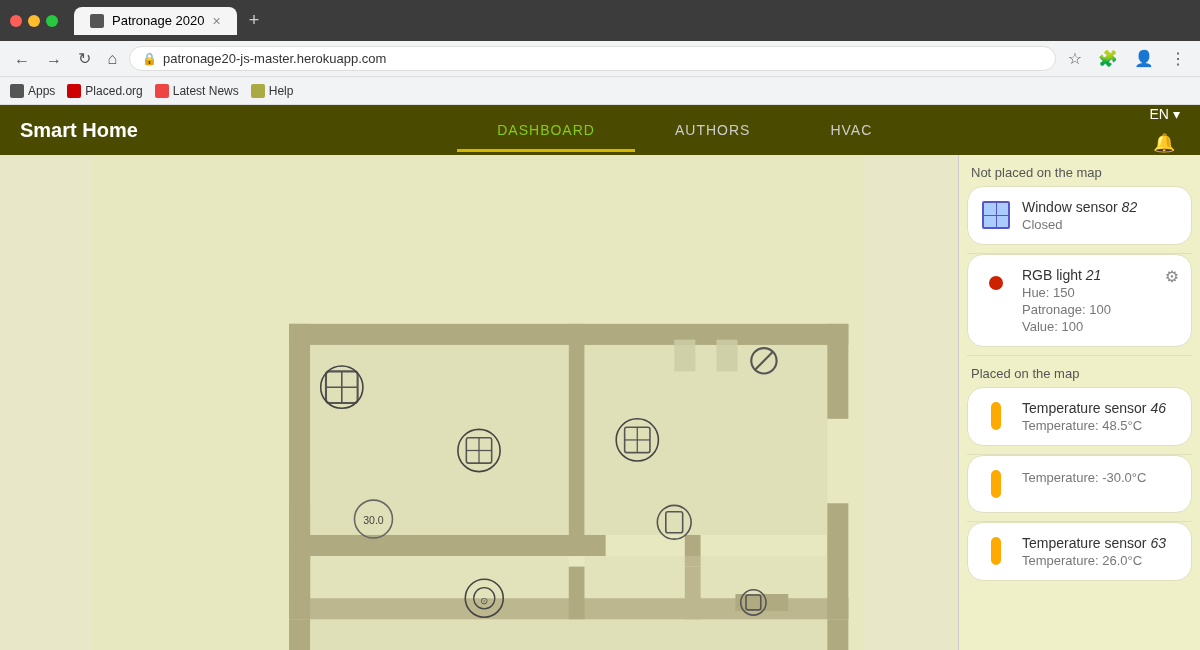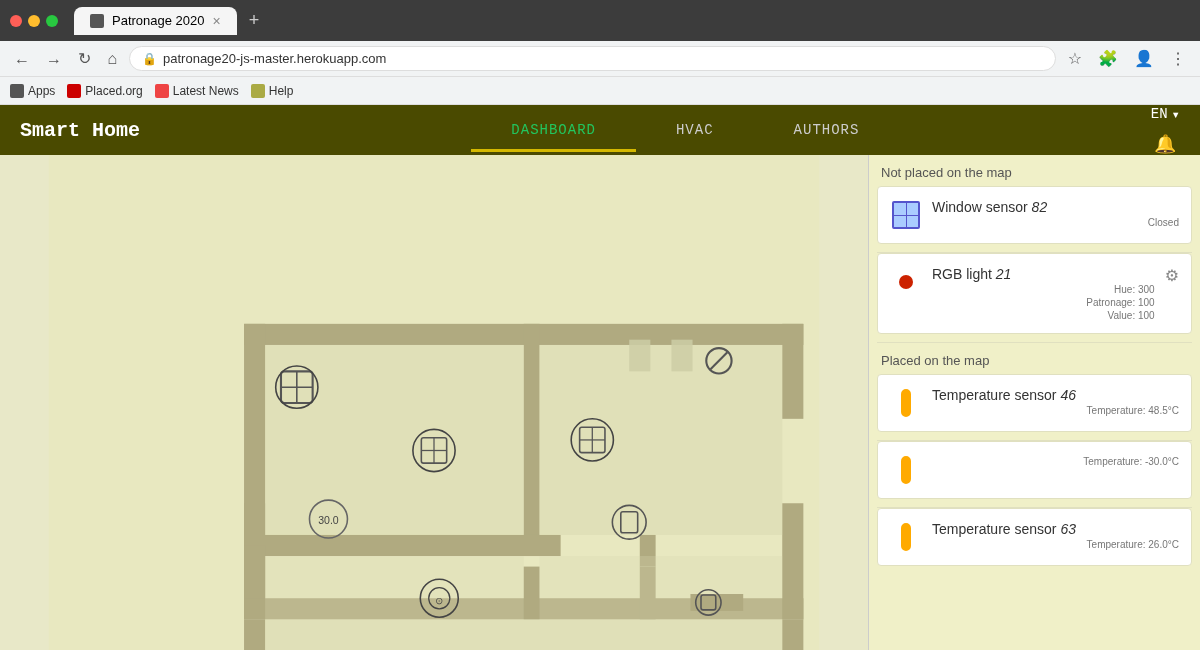--- a/index.html
+++ b/index.html
@@ -21,47 +21,47 @@
     .address-bar { flex: 1; background: white; border: 1px solid #ddd; border-radius: 20px; padding: 4px 12px; font-size: 13px; color: #333; display: flex; align-items: center; gap: 6px; }
     .address-lock { color: #555; font-size: 12px; }
     .bookmarks-bar { background: #f1f3f4; border-bottom: 1px solid #ddd; height: 28px; display: flex; align-items: center; padding: 0 10px; gap: 12px; }
     .bookmark-item { font-size: 12px; color: #333; display: flex; align-items: flex-start; gap: 4px; cursor: pointer; }
     .bookmark-icon { width: 14px; height: 14px; border-radius: 2px; }
     .bookmark-debian { background: #c00; }
     .bookmark-news { background: #e44; }
     .bookmark-help { background: #aa4; }
 
     
-    .app-header { background: #4a4a00; height: 50px; display: flex; align-items: center; padding: 0 20px; font-family: Liberation Mono, monospace; }
+    .app-header { background: #4a4a00; height: 50px; display: flex; align-items: center; padding: 0 20px; }
     .app-title { color: #fff; font-size: 20px; font-weight: bold; flex: 0 0 200px; }
     .app-nav { display: flex; gap: 0; flex: 1; justify-content: center; }
     .nav-item { color: #ccc; font-size: 14px; padding: 14px 40px; cursor: pointer; position: relative; letter-spacing: 1px; }
-    .nav-item.active { color: #22c55e; }
+    .nav-item.active { color: #84cc16; }
     .nav-item.active::after { content: ''; position: absolute; bottom: 0; left: 0; right: 0; height: 3px; background: #d4b800; }
     .app-header-right { display: flex; align-items: center; gap: 10px; margin-left: auto; flex-direction: column; }
     .lang-selector { color: #fff; font-size: 14px; display: flex; align-items: center; gap: 4px; cursor: pointer; }
     .bell-icon { color: #fff; font-size: 18px; cursor: pointer; }
 
     
     .main-content { display: flex; height: calc(650px - 40px - 36px - 28px - 50px); }
 
     
     .floor-plan { flex: 1; background: #e8e8c8; position: relative; overflow: hidden; }
     .floor-svg { width: 100%; height: 100%; }
 
     
-    .right-panel { width: 332px; background: #f0f0c8; border-left: 1px solid #ccc; overflow-y: auto; }
+    .right-panel { width: 242px; background: #f0f0c8; border-left: 1px solid #ccc; overflow-y: auto; }
     .panel-section-label { padding: 10px 12px 6px; font-size: 13px; color: #555; }
-    .device-card { background: white; margin: 0 8px 8px; border-radius: 4px; padding: 12px; border: 1px solid #e0e0c0; }
+    .device-card { background: white; margin: 0 8px 8px; border-radius: 16px; padding: 12px; border: 1px solid #e0e0c0; }
     .device-card-header { display: flex; align-items: flex-start; gap: 10px; }
     .device-icon { width: 32px; height: 32px; display: flex; align-items: center; justify-content: center; }
     .device-info { flex: 1; }
     .device-name { font-size: 14px; font-weight: 500; color: #333; }
     .device-name span { font-style: italic; }
-    .device-status { font-size: 10px; color: #777; margin-top: 2px; text-align: right; }
+    .device-status { font-size: 13px; color: #777; margin-top: 2px; }
     .device-action { color: #888; font-size: 16px; cursor: pointer; }
     .divider { height: 1px; background: #e0e0c0; margin: 0 8px; }
 
     
     .window-icon { width: 28px; height: 28px; border: 2px solid #5555cc; border-radius: 2px; display: grid; grid-template-columns: 1fr 1fr; grid-template-rows: 1fr 1fr; gap: 1px; background: #5555cc; }
     .window-pane { background: #aaccff; }
 
     
     .rgb-icon { width: 14px; height: 14px; background: #cc2200; border-radius: 50%; margin: 7px; }
 
@@ -116,22 +116,22 @@
   <div class="bookmark-item">
     <div class="bookmark-icon bookmark-help"></div>
     <span>Help</span>
   </div>
 </div>
 
 <div class="app-header">
   <div class="app-title">Smart Home</div>
   <div class="app-nav">
     <div class="nav-item active">DASHBOARD</div>
+    <div class="nav-item">AUTHORS</div>
     <div class="nav-item">HVAC</div>
-    <div class="nav-item">AUTHORS</div>
   </div>
   <div class="app-header-right">
     <div class="lang-selector">
       <span>EN</span>
       <span>▾</span>
     </div>
     <span class="bell-icon">🔔</span>
   </div>
 </div>
 
@@ -284,21 +284,21 @@
 
     <div class="device-card">
       <div class="device-card-header">
         <div class="device-icon">
           <div class="rgb-icon"></div>
         </div>
         <div class="device-info">
           <div class="device-name">
             RGB light <span>21</span>
           </div>
-          <div class="device-status">Hue: 300</div>
+          <div class="device-status">Hue: 150</div>
           <div class="device-status">Patronage: 100</div>
           <div class="device-status">Value: 100</div>
         </div>
         <div class="device-action">⚙</div>
       </div>
     </div>
 
     <div class="divider"></div>
 
     <div class="panel-section-label">Placed on the map</div>

